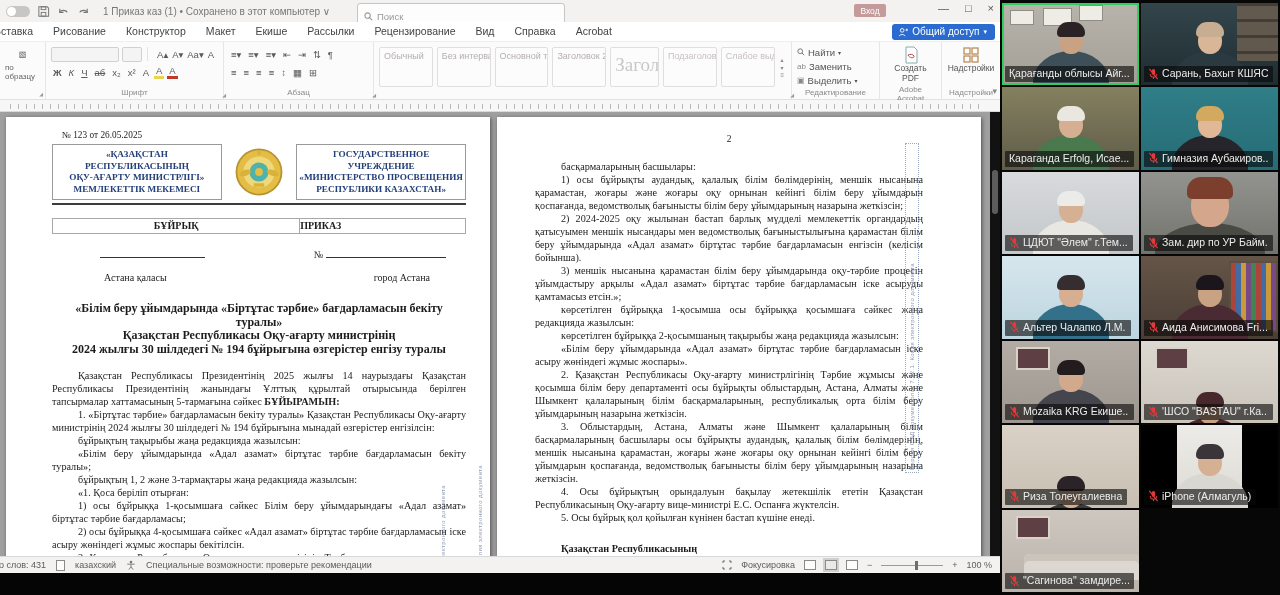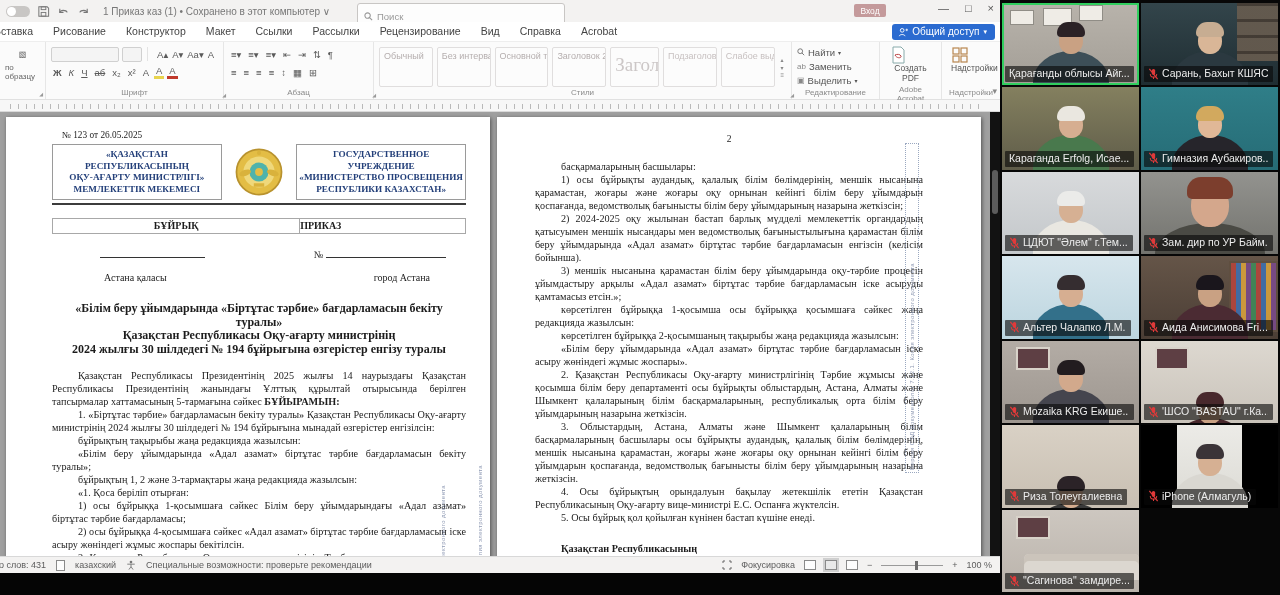--- a/index.html
+++ b/index.html
@@ -39,21 +39,21 @@
   .vsep { width:1px; height:14px; background:#e3e3e3; margin:0 2px; }
 
   .styles-row { display:flex; gap:4px; align-items:center; height:44px; }
   .style-card { width:62px; height:40px; background:#fcfcfc; border:1px solid #e0dede; border-radius:2px; font-size:9px; color:#b5aeae; padding:3px 4px; overflow:hidden; white-space:nowrap; }
   .style-card.big { font-size:19px; color:#ccc7c7; font-family:"Liberation Serif",serif; padding-top:6px; width:56px; }
   .style-card.dim { color:#c7c0c0; }
   .gal-more { display:flex; flex-direction:column; font-size:6px; color:#888; gap:1px; padding:0 2px; }
 
   .edit-grp .rrow { height:14px; gap:4px; }
   .edit-item { font-size:9.5px; color:#555; display:flex; align-items:center; gap:3px; white-space:nowrap; }
-  .bigbtn { display:flex; flex-direction:column; font-size:8.5px; color:#555; padding:1px 4px; text-align:center; line-height:1.15; }
+  .bigbtn { display:flex; flex-direction:column; align-items:center; font-size:8.5px; color:#555; padding:1px 4px; text-align:center; line-height:1.15; }
   .ribbon-collapse { position:absolute; right:3px; bottom:3px; color:#888; font-size:9px; }
 
   .ruler { height:12px; background:#f7f7f7; border-bottom:1px solid #d9d9d9; position:relative; flex:0 0 auto; }
   .ruler-ticks { position:absolute; left:10px; right:14px; bottom:2px; height:5px;
     background:repeating-linear-gradient(90deg,#b9b9b9 0 1px,transparent 1px 8px); }
 
   .docarea { flex:1 1 auto; background:#a0a0a0; position:relative; overflow:hidden; display:flex; padding:5px 0 0 6px; gap:7px; }
   .page { width:484px; background:#fff; box-shadow:1px 1px 4px rgba(0,0,0,.5); flex:0 0 auto; position:relative;
     font-family:"Liberation Serif", serif; font-size:10.2px; line-height:13px; color:#1c1c1c; height:760px; }
   .page1 { padding:12px 24px 0 46px; }
@@ -155,21 +155,21 @@
         <span>×</span>
       </span>
     </div>
 
     <div class="menubar">
       <div class="tabs">
           <span class="tab">Вставка</span>
           <span class="tab">Рисование</span>
           <span class="tab">Конструктор</span>
           <span class="tab">Макет</span>
-          <span class="tab">Ссылки</span>
+          <span class="tab">Екише</span>
           <span class="tab">Рассылки</span>
           <span class="tab">Рецензирование</span>
           <span class="tab">Вид</span>
           <span class="tab">Справка</span>
           <span class="tab">Acrobat</span>
         </div>
       <div class="share-btn">
         <svg width="10" height="10" viewBox="0 0 12 12">
             <circle cx="5" cy="4" r="2.2" fill="none" stroke="#fff" stroke-width="1.1"></circle>
             <path d="M1.5 11c.5-2.6 6.5-2.6 7 0" fill="none" stroke="#fff" stroke-width="1.1"></path>
@@ -244,21 +244,20 @@
             <div class="style-card">Заголовок 2</div>
             <div class="style-card big">Заголо</div>
             <div class="style-card dim">Подзаголово</div>
             <div class="style-card dim">Слабое выдел</div>
             <div class="gal-more">
               <span>▴</span>
               <span>▾</span>
               <span>≡</span>
             </div>
           </div>
-        <div class="grp-label">Стили</div>
         <span class="dlg">◢</span>
       </div>
 
       <div class="grp edit-grp" style="width:88px">
         <div class="rrow">
             <span class="edit-item">
               <svg width="8" height="8" viewBox="0 0 10 10">
                 <circle cx="4" cy="4" r="3" fill="none" stroke="#777" stroke-width="1.2"></circle>
                 <line x1="6.2" y1="6.2" x2="9" y2="9" stroke="#777" stroke-width="1.2"></line>
               </svg>

